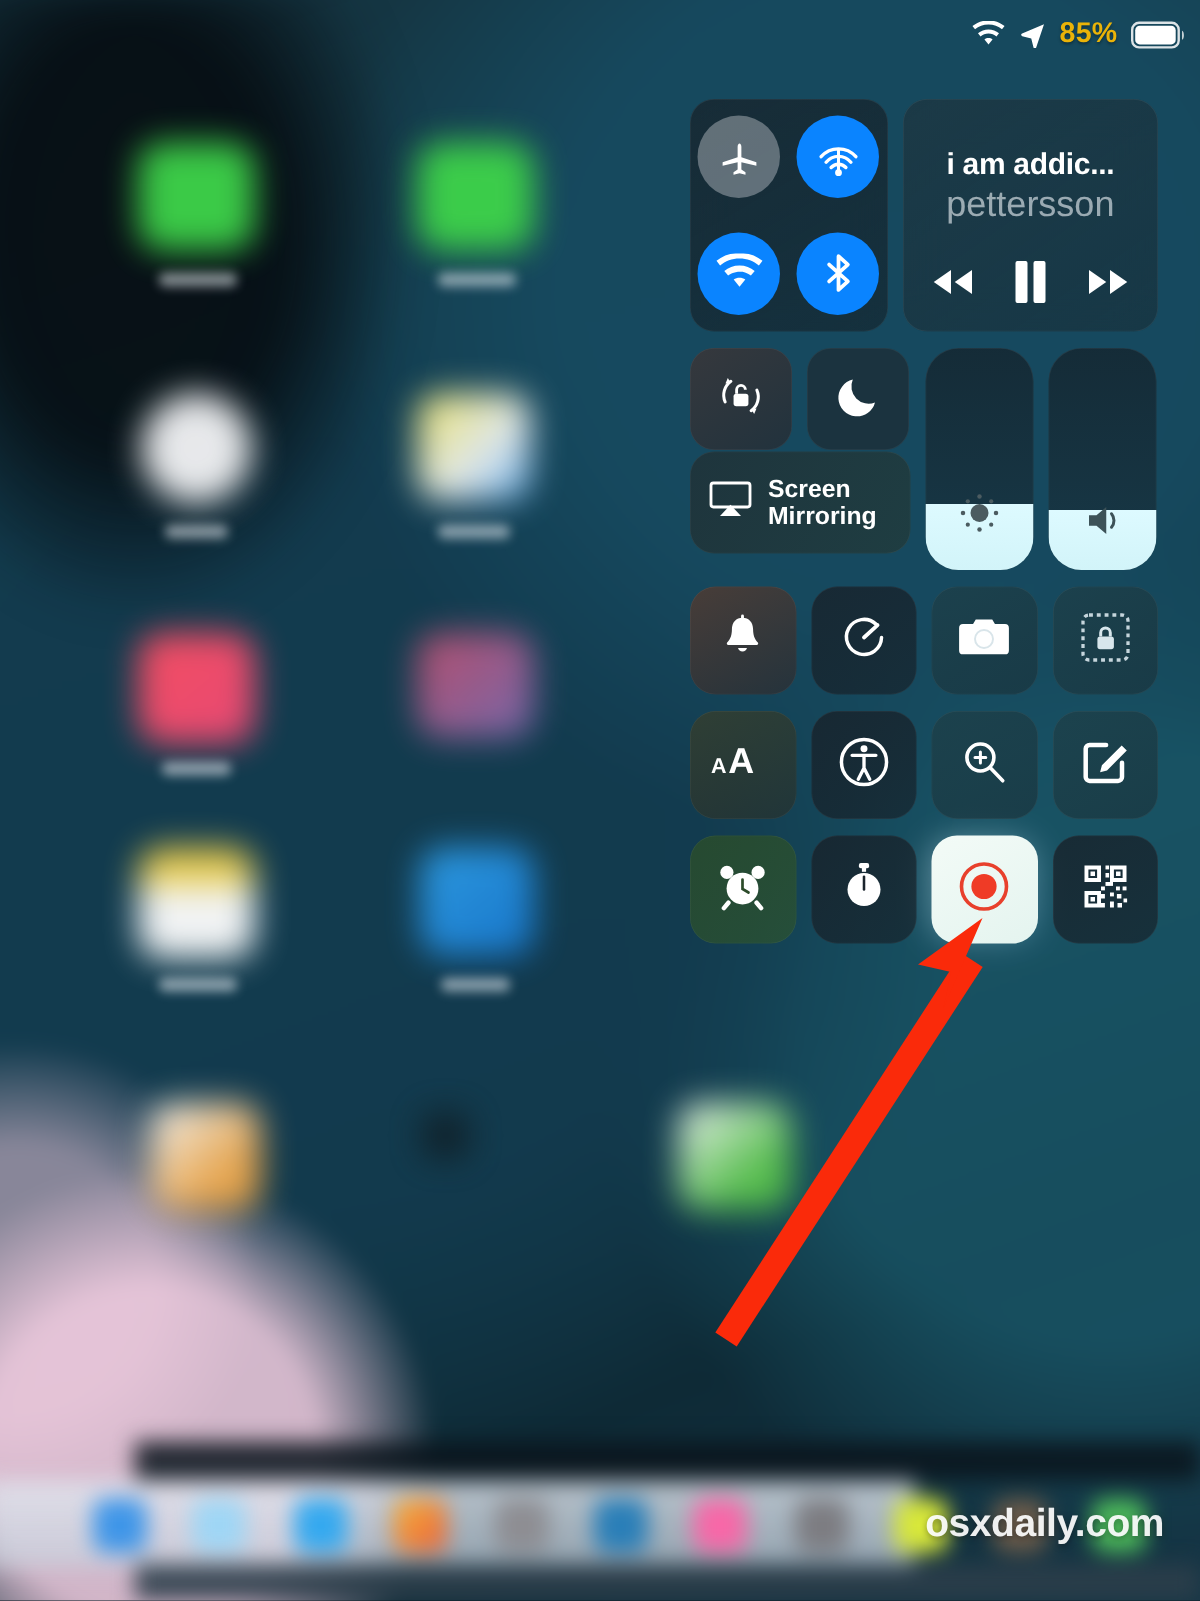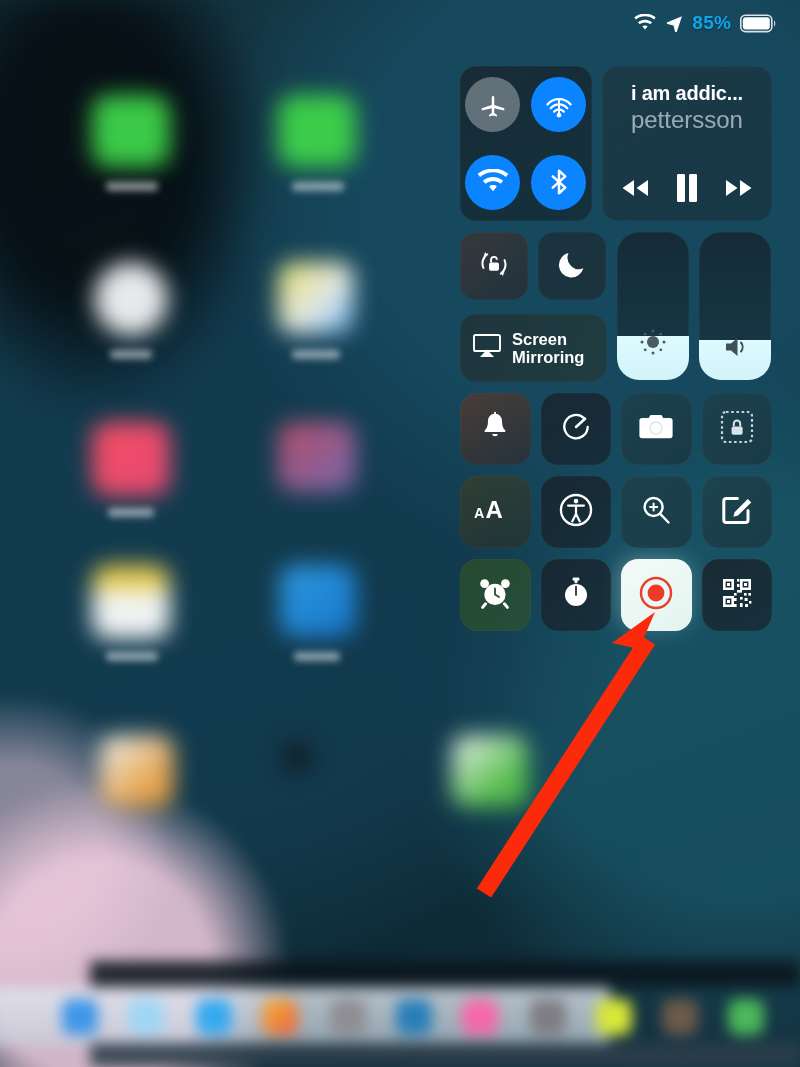--- a/index.html
+++ b/index.html
@@ -65,22 +65,22 @@
   }
   .dock-bottombar {
     position: absolute; left: 90px; bottom: 0; width: 710px; height: 24px;
     background: rgba(44,62,74,0.9);
   }
 
   
   .statusbar {
     position: absolute; top: 0; left: 0; width: 800px; height: 46px;
     display: flex; align-items: center; justify-content: flex-end;
-    gap: 9px; padding-right: 22px;
-    color: #0ea5e9; font-size: 19px; font-weight: 600;
+    gap: 9px; padding-right: 8px;
+    color: #eab308; font-size: 19px; font-weight: 600;
     text-shadow: 0 1px 2px rgba(0,0,0,0.35);
   }
   .statusbar svg { display: block; }
   .battery-pct { letter-spacing: 0.2px; }
 
   
   .cc { position: absolute; top: 66px; left: 460px; width: 312px; }
   .cc-row { display: flex; gap: 10px; margin-bottom: 11px; }
 
   .module {
@@ -101,21 +101,21 @@
     width: 55px; height: 55px; border-radius: 50%;
     display: flex; align-items: center; justify-content: center;
   }
   .toggle-circle.on  { background: #0a84ff; }
   .toggle-circle.off { background: rgba(160,168,174,0.55); }
   .toggle-circle svg { display:block; }
 
   
   .music {
     width: 187px; height: 155px;
-    padding: 17px 12px 12px;
+    padding: 34px 12px 12px;
     display: flex; flex-direction: column; align-items: center;
     background: linear-gradient(145deg, rgba(30,52,62,0.72), rgba(24,46,56,0.62));
     text-align: center;
   }
   .music-title {
     color: #fff; font-size: 20px; font-weight: 700;
     letter-spacing: -0.2px; line-height: 1.05;
     white-space: nowrap; overflow: hidden; max-width: 100%;
   }
   .music-artist {
@@ -123,21 +123,21 @@
     margin-top: 3px; line-height: 1.1;
   }
   .music-controls {
     margin-top: auto; margin-bottom: 6px;
     display: flex; align-items: center; justify-content: space-between;
     width: 100%; padding: 0 6px;
   }
   .music-controls svg { display:block; }
 
   
-  .leftstack { width: 147px; display: flex; flex-direction: column; gap: 14px; }
+  .leftstack { width: 147px; display: flex; flex-direction: column; gap: 1px; }
   .small-pair { display: flex; gap: 10px; }
   .small-btn {
     width: 68px; height: 68px; border-radius: 16px;
     display: flex; align-items: center; justify-content: center;
     background: rgba(30,38,44,0.62);
     box-shadow: inset 0 0 0 0.5px rgba(255,255,255,0.06);
   }
   .small-btn.warm { background: linear-gradient(145deg, rgba(66,50,48,0.72), rgba(40,36,40,0.62)); }
   .mirroring {
     width: 147px; height: 68px; border-radius: 16px;
@@ -531,13 +531,14 @@
     </div>
   </div>
 
   <svg class="arrow" viewBox="0 0 800 1067">
     <g id="arrow-group">
       <path id="arrow-shaft" d="M484 893 L648 640" stroke-width="17" stroke-linecap="butt" fill="none" stroke="#FA2A0A"></path>
       <path id="arrow-head" d="M655 612 L612 643 L634 648 L629 672 Z" stroke="none" fill="#FA2A0A"></path>
     </g>
   </svg>
 
+  <div class="watermark">osxdaily.com</div>
 </div>
 
 </body></html>

